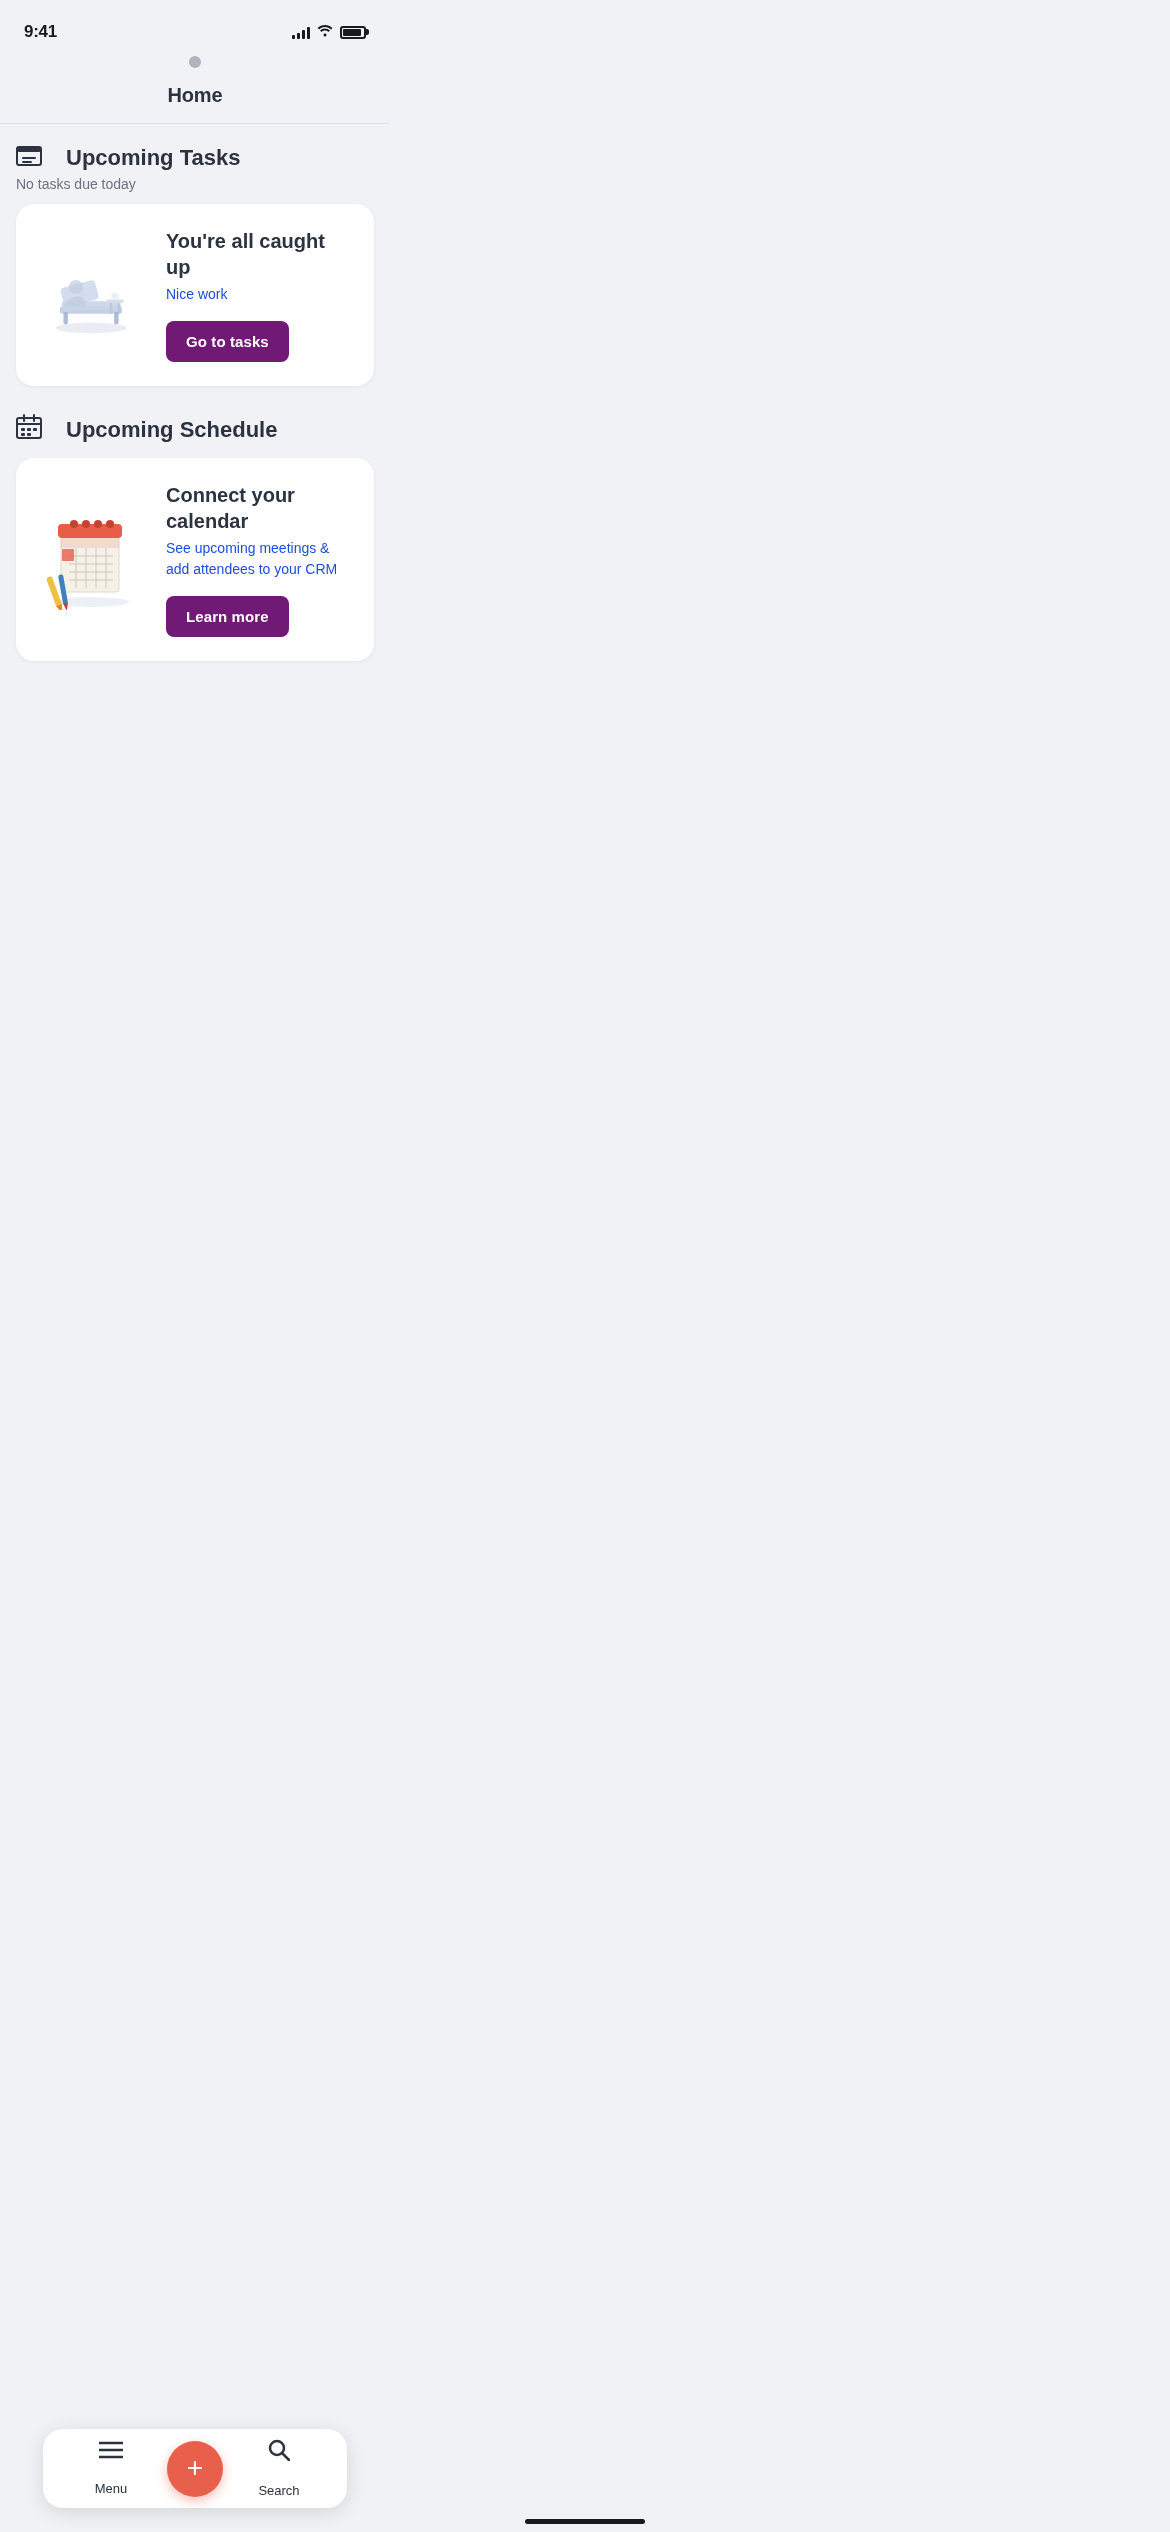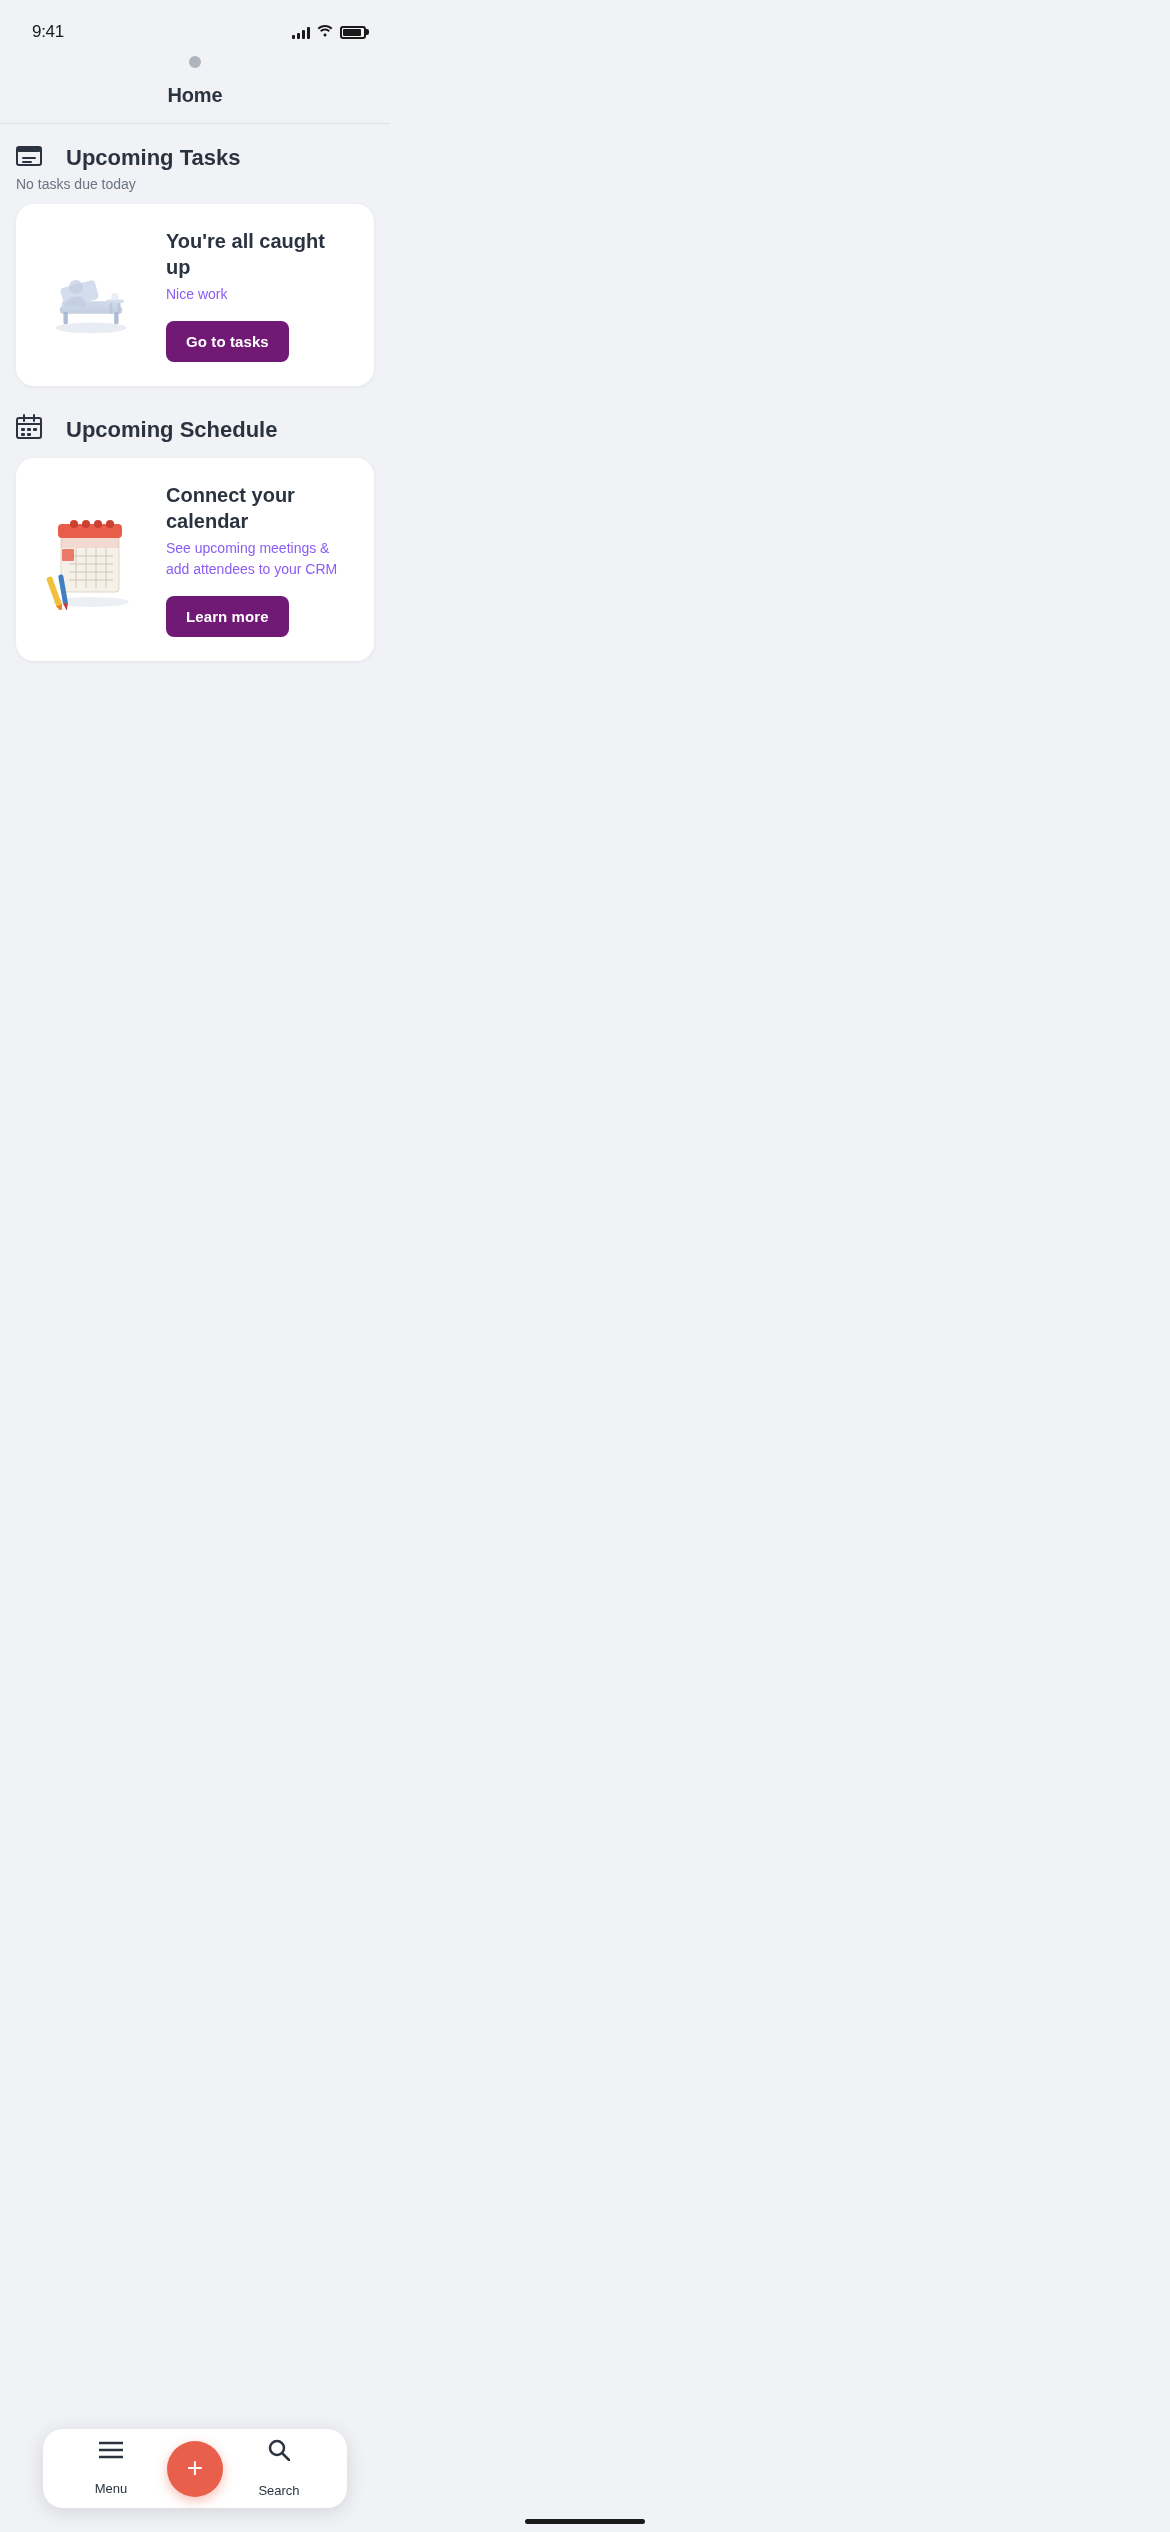--- a/index.html
+++ b/index.html
@@ -19,24 +19,23 @@
       background: #f0f2f5;
       display: flex;
       justify-content: space-between;
       align-items: center;
       padding: 14px 24px 4px 24px;
       height: 54px;
     }
 
     .status-time {
       font-size: 17px;
-      font-weight: 400;
+      font-weight: 700;
       color: #1a1a1a;
       letter-spacing: -0.3px;
-      margin-left: 8px;
     }
 
     .status-icons {
       display: flex;
       align-items: center;
       gap: 6px;
     }
 
     .signal-bars {
       display: flex;
@@ -178,21 +177,21 @@
     .card-title {
       font-size: 20px;
       font-weight: 600;
       color: #2c3340;
       margin-bottom: 4px;
       line-height: 1.3;
     }
 
     .card-description {
       font-size: 14px;
-      color: #8b5cf6;
+      color: #1d4ed8;
       margin-bottom: 16px;
       line-height: 1.5;
     }
 
     .card-button {
       background: #701a75;
       color: #ffffff;
       border: none;
       border-radius: 8px;
       padding: 12px 20px;

